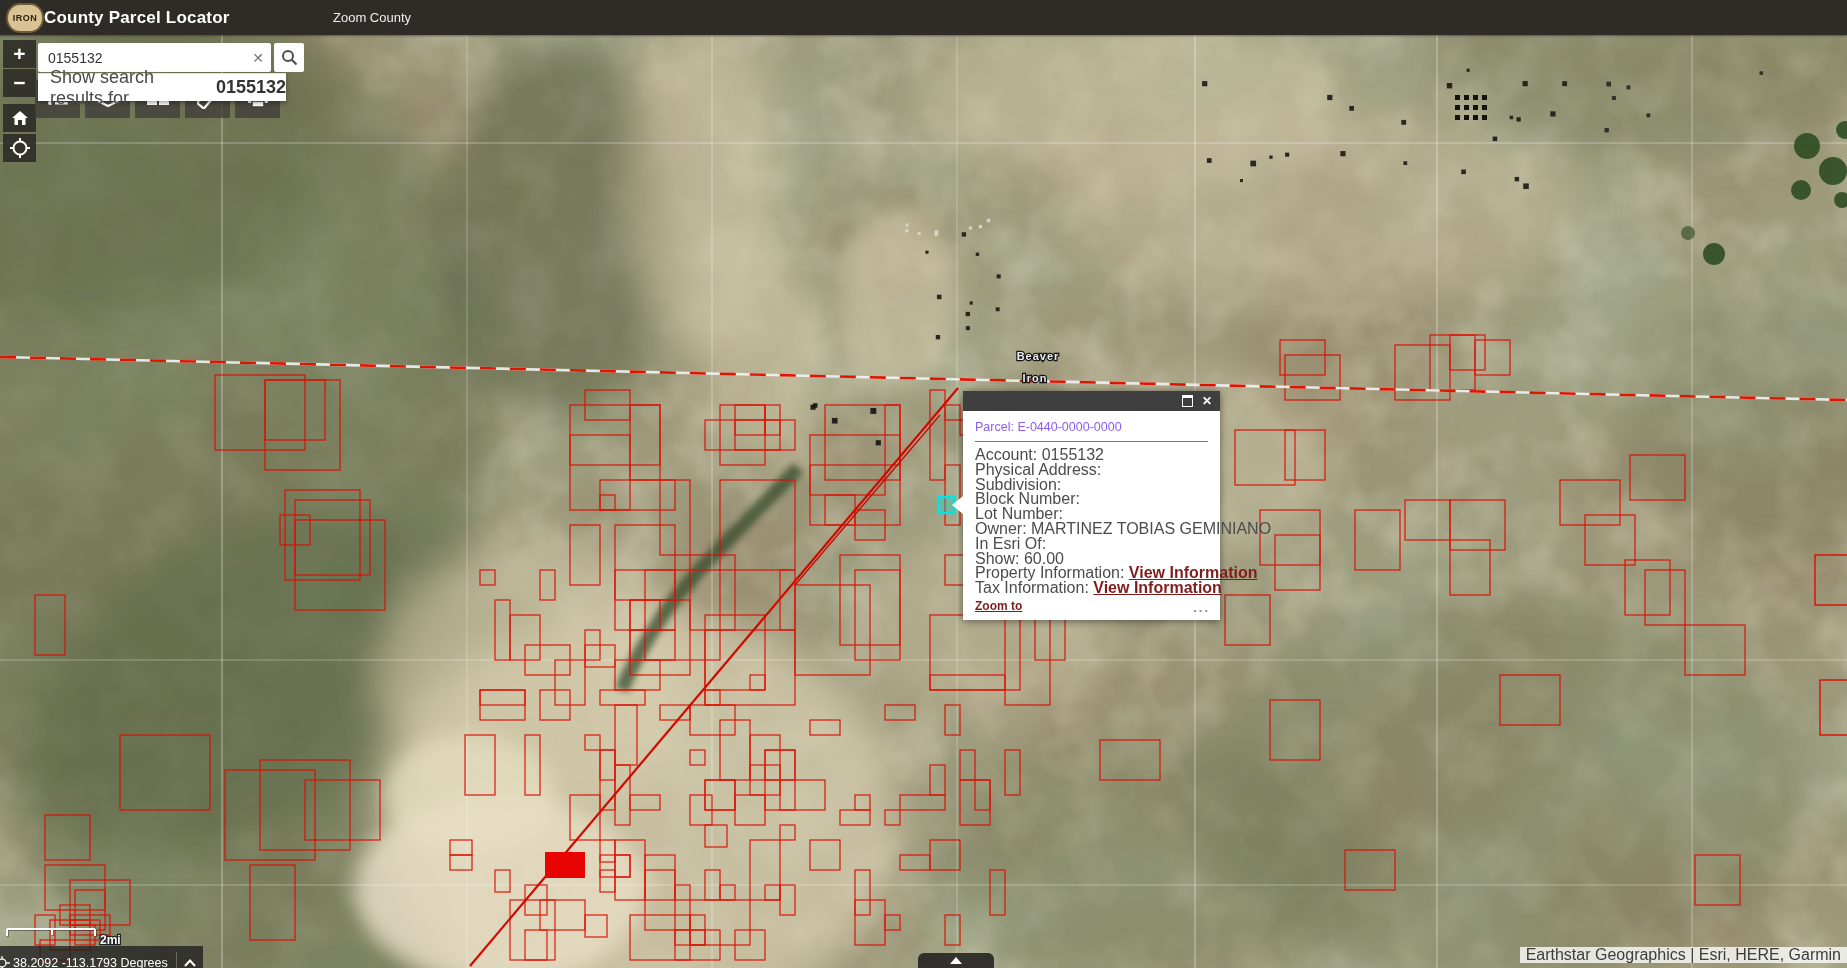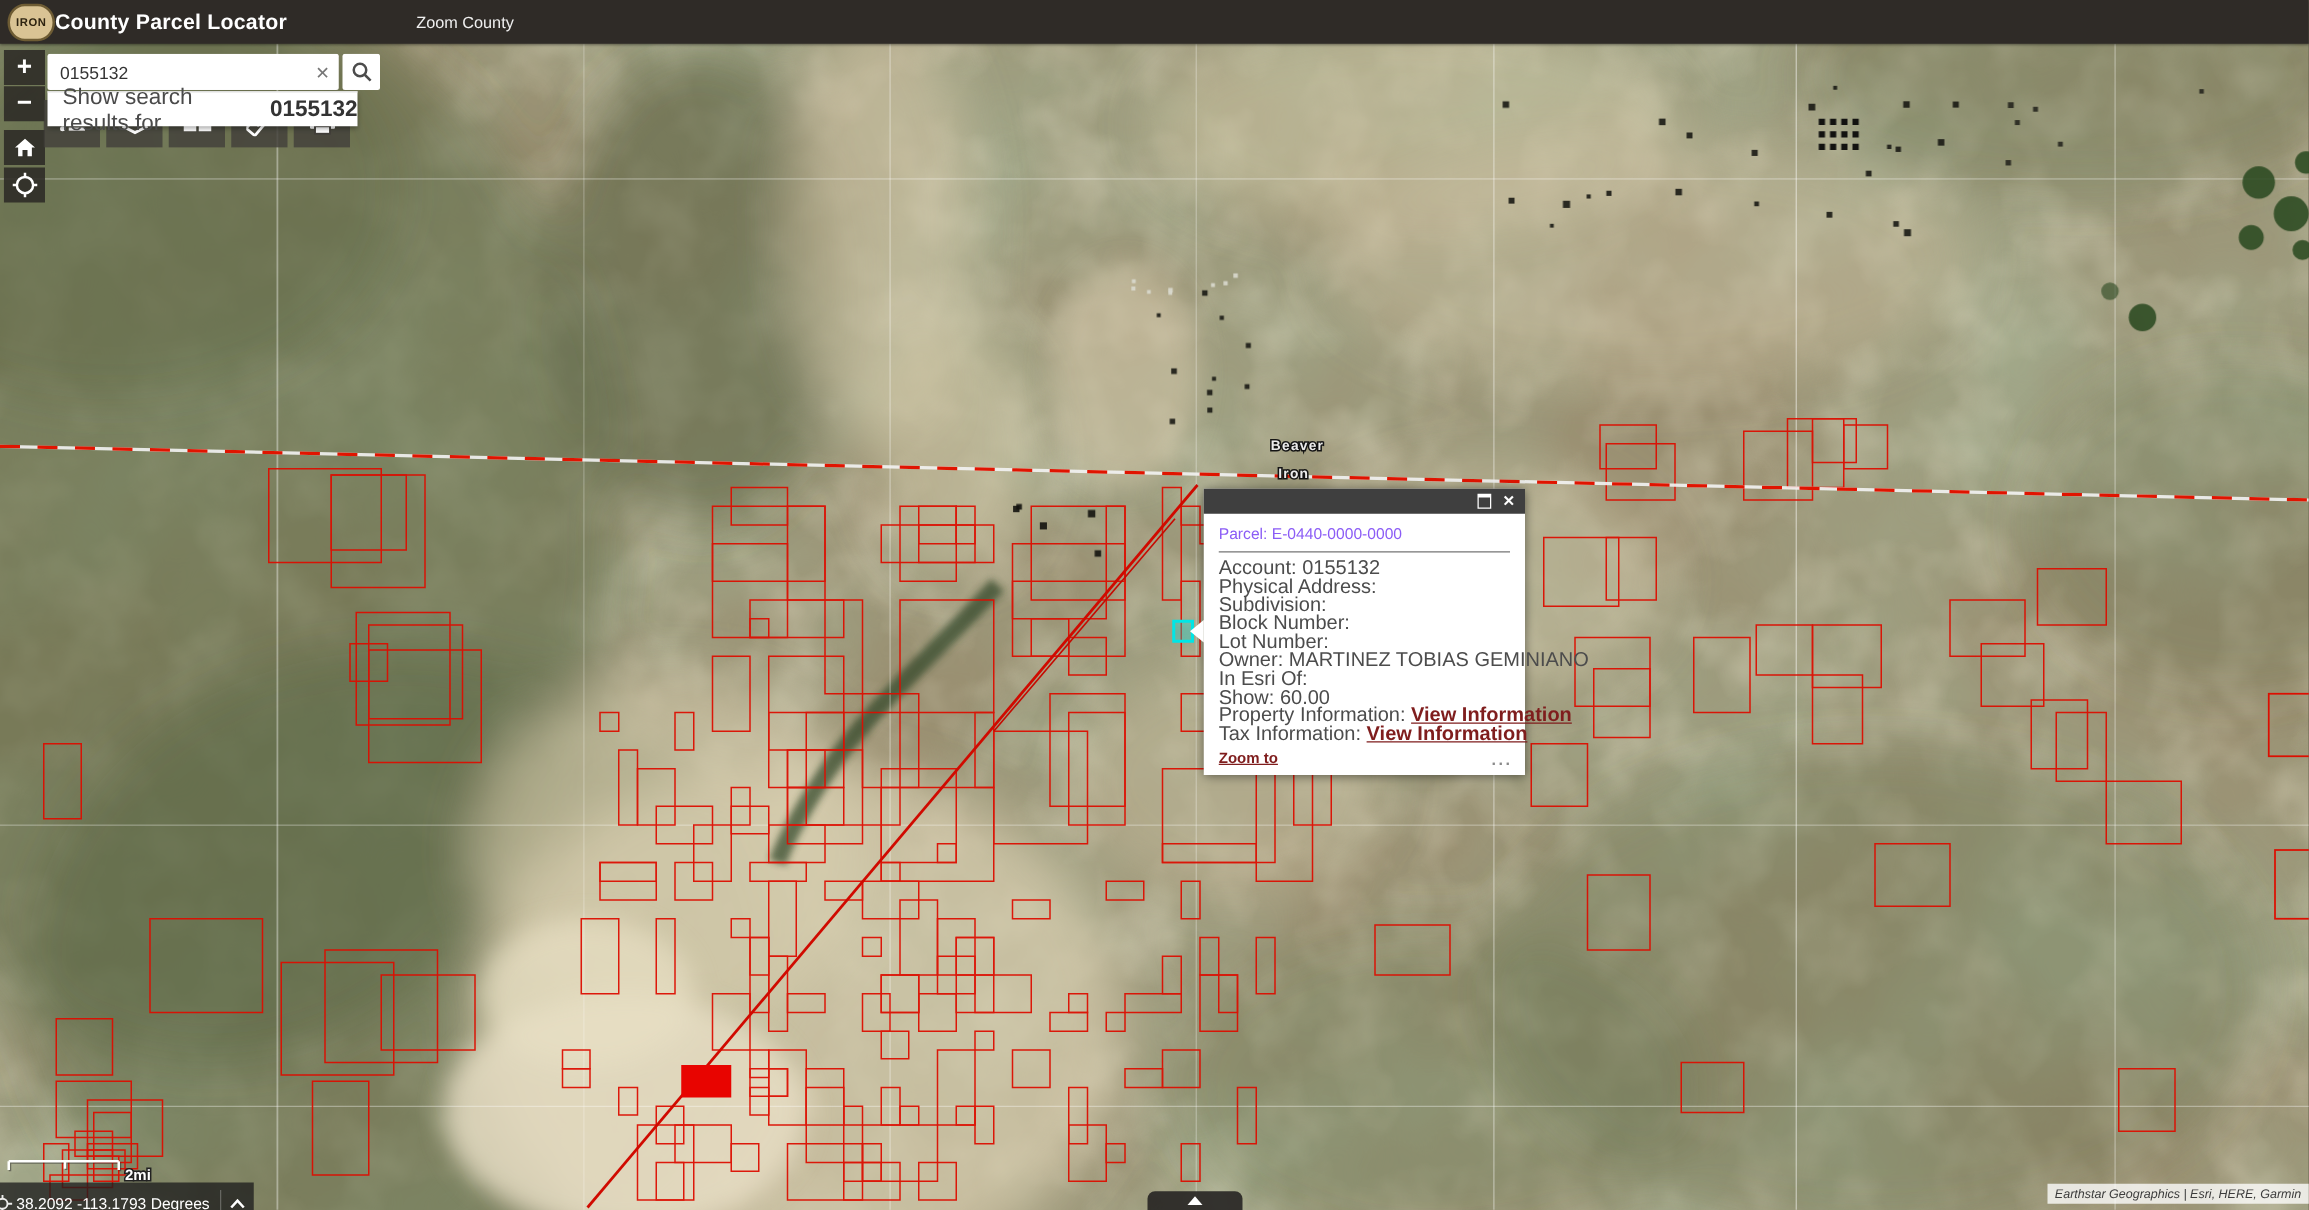--- a/index.html
+++ b/index.html
@@ -62,21 +62,21 @@
   .more-dots{color:#8a8a8a;font-size:13px;font-weight:bold;letter-spacing:2px;line-height:10px;cursor:pointer;}
 
   
   .coordbar{position:absolute;left:0;top:946px;height:33px;background:rgba(30,30,30,.78);
          z-index:30;display:flex;align-items:center;color:#fff;font-size:12.5px;}
   .coord-icon{width:10px;height:14px;overflow:hidden;margin:0 3px 0 0;opacity:.9;}
   .coord-text{padding-right:8px;}
   .coord-exp{width:26px;height:22px;border-left:1px solid rgba(255,255,255,.25);
          display:flex;align-items:center;justify-content:center;cursor:pointer;}
   .attribution{position:absolute;right:0;top:947px;height:16px;background:rgba(255,255,255,.78);
-         z-index:30;font-size:10px;color:#3c3c3c;display:flex;align-items:center;padding:0 6px;font-style:italic;}
+         z-index:30;font-size:16px;color:#3c3c3c;display:flex;align-items:center;padding:0 6px;}
   .table-toggle{position:absolute;left:918px;top:953px;width:76px;height:15px;z-index:30;
          background:rgba(38,36,34,.9);border-radius:6px 6px 0 0;display:flex;
          align-items:center;justify-content:center;cursor:pointer;}
   .tri-up{width:0;height:0;border-left:6px solid transparent;border-right:6px solid transparent;
          border-bottom:7px solid #fff;}
   .scalebar{position:absolute;left:4px;top:918px;z-index:30;}
 </style>
 </head>
 <body>
 

